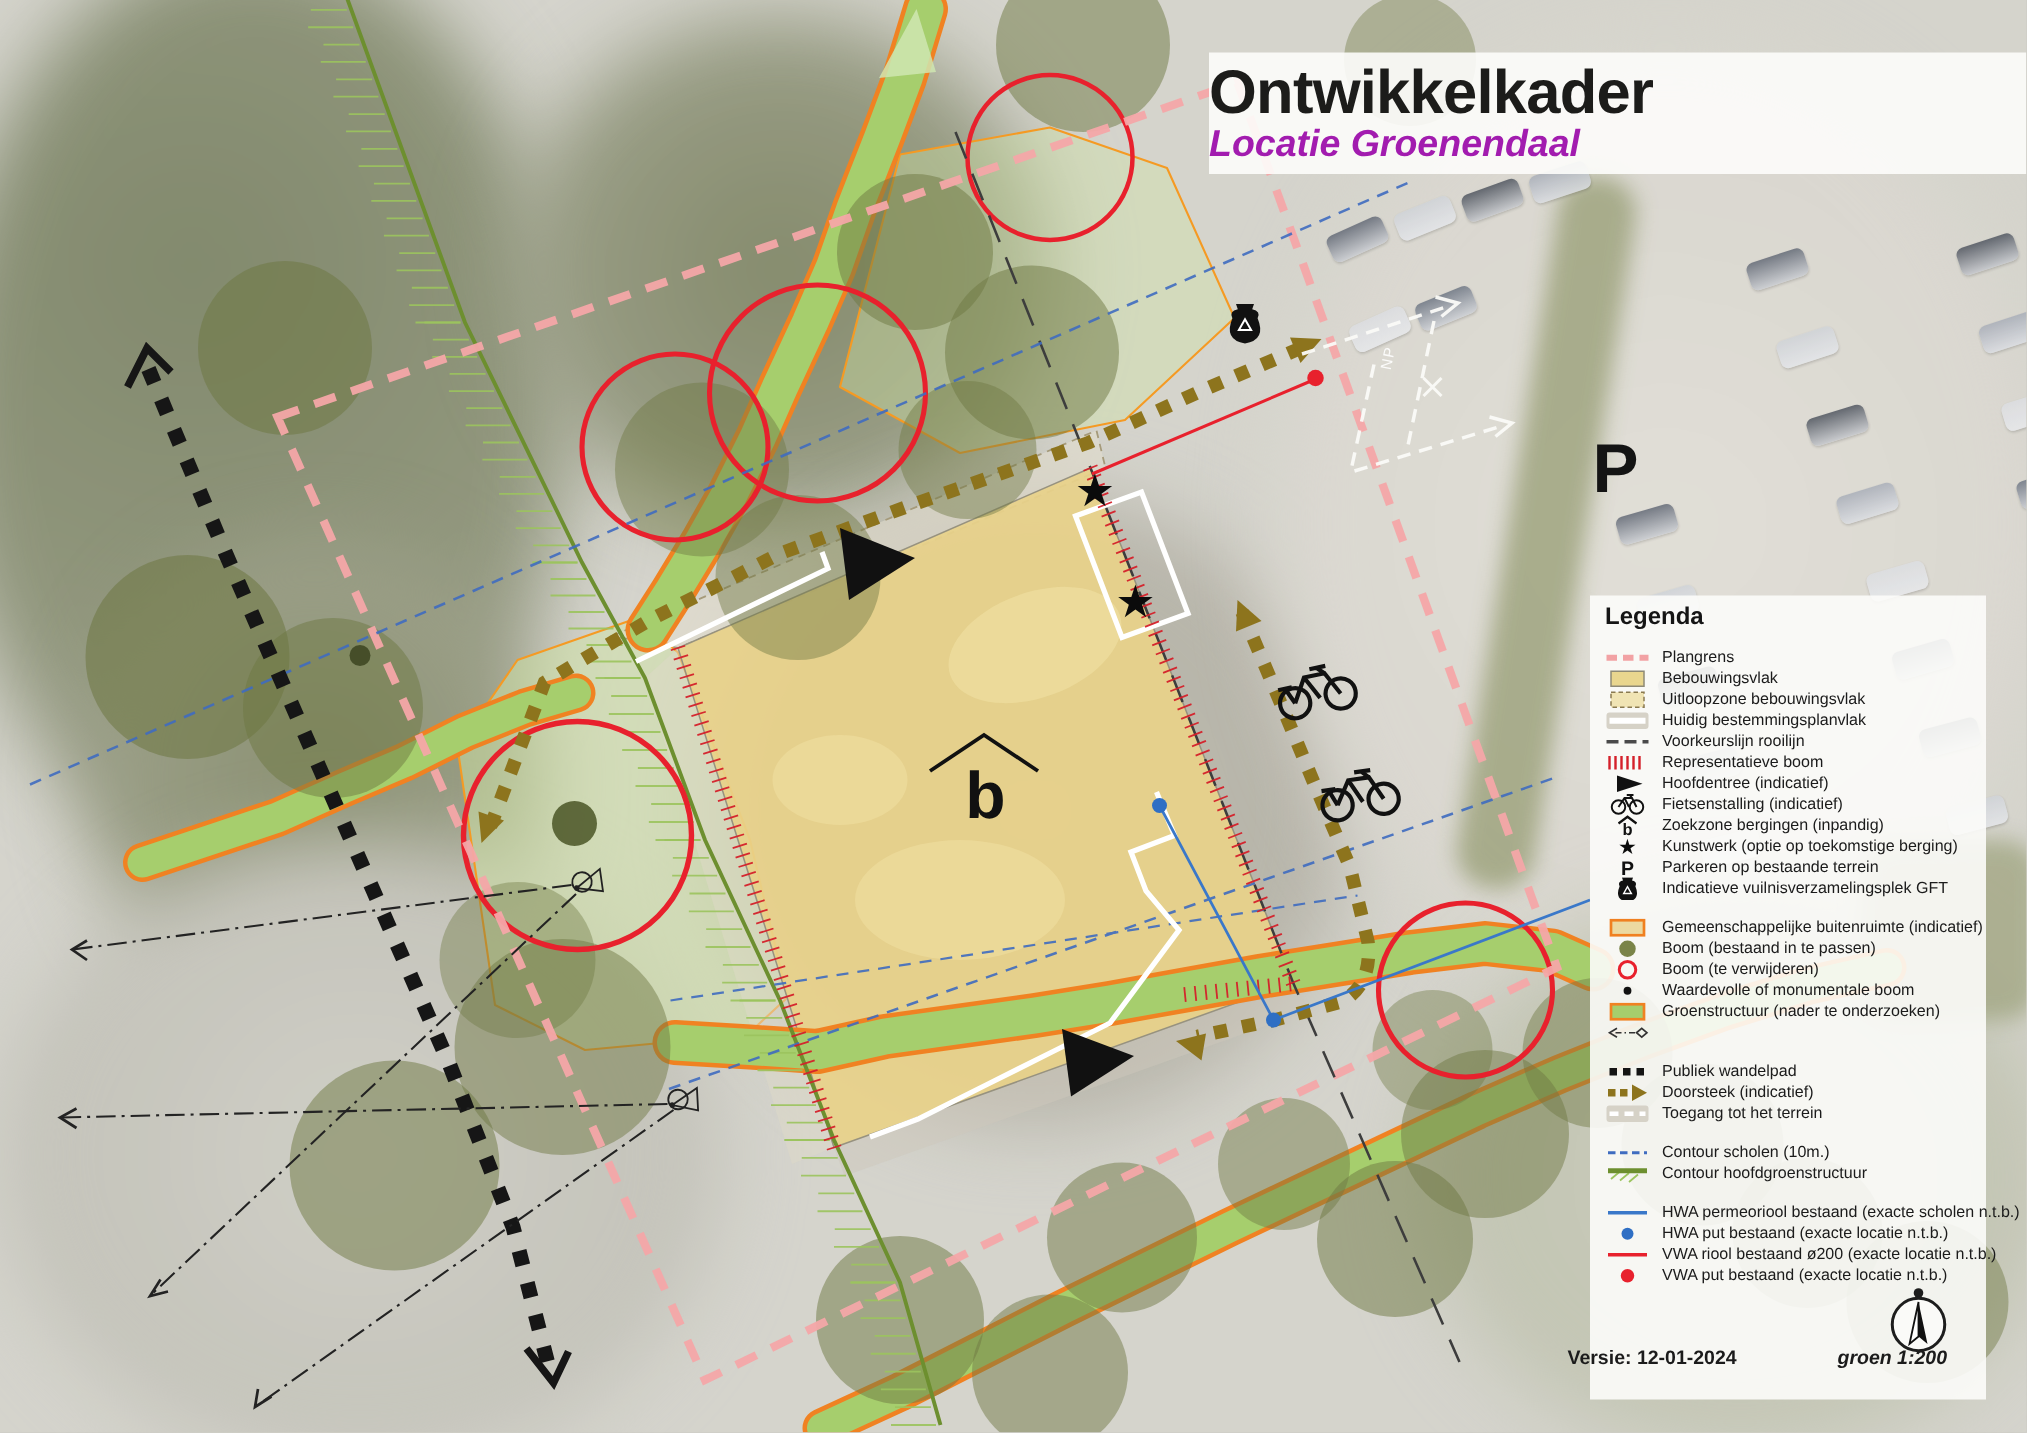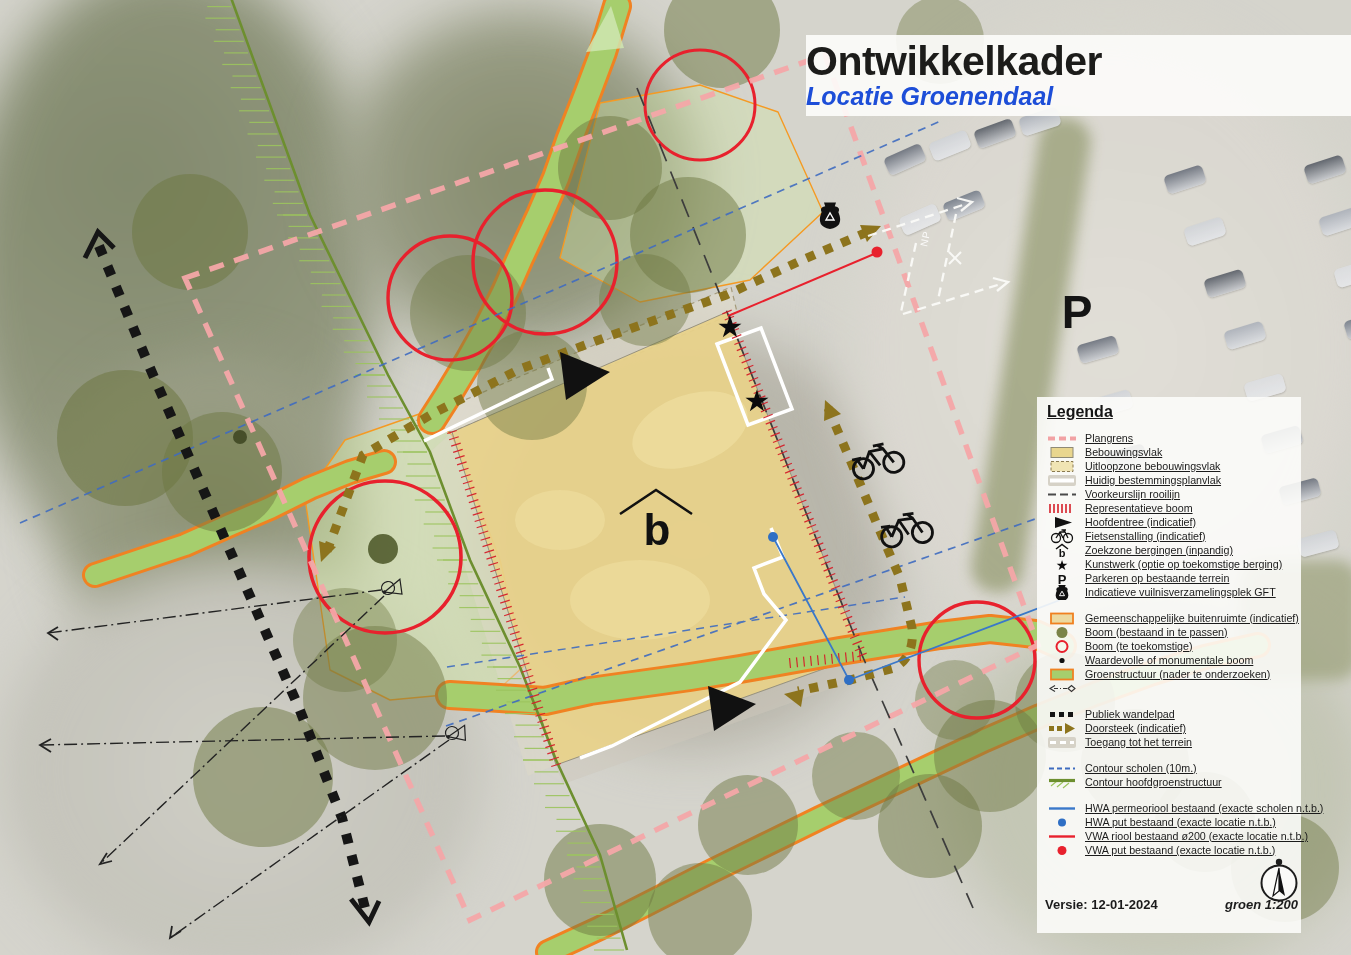--- a/index.html
+++ b/index.html
@@ -7,24 +7,24 @@
   .blob{position:absolute;filter:blur(26px);border-radius:50%;}
   .hedge{position:absolute;filter:blur(7px);border-radius:24px;}
   .car{position:absolute;width:40px;height:19px;border-radius:5px;opacity:.85;box-shadow:0 1px 2px rgba(0,0,0,.25);}
   #wash{position:absolute;inset:0;background:rgba(246,246,242,.17);}
   #plan{position:absolute;left:0;top:0;}
   
   #title-band{position:absolute;left:806px;top:35px;width:545px;height:81px;
     background:rgba(253,253,251,.9);display:flex;flex-direction:column;
     justify-content:center;padding-right:38px;box-sizing:border-box;}
   #title-band h1{margin:0;font-size:41px;font-weight:800;letter-spacing:-.5px;color:#1c1c1a;line-height:1.02;}
-  #title-band h2{margin:0;font-size:25px;font-style:italic;font-weight:700;color:#1d4ed8;line-height:1.1;}
+  #title-band h2{margin:0;font-size:25px;font-style:italic;font-weight:700;color:#a21caf;line-height:1.1;}
   
-  #legend-panel{position:absolute;left:1037px;top:397px;width:264px;height:536px;
-    background:rgba(252,252,249,.9);box-sizing:border-box;padding:6px 8px;color:#1b1b1b;text-decoration:underline;}
+  #legend-panel{position:absolute;left:1060px;top:397px;width:264px;height:536px;
+    background:rgba(252,252,249,.9);box-sizing:border-box;padding:6px 8px;color:#1b1b1b;}
   #legend-heading{font-size:16px;font-weight:800;margin:0 0 10px 2px;color:#151515;}
   .lgroup{margin-bottom:12px;}
   .lrow{display:flex;align-items:center;min-height:14px;}
   .sw{width:34px;min-width:34px;height:14px;display:flex;align-items:center;justify-content:center;}
   .ltext{font-size:10.7px;line-height:13px;margin-left:6px;max-width:262px;white-space:nowrap;}
   .ltext.wrap2{white-space:normal;}
   #footer-version{position:absolute;left:1045px;top:897px;font-size:13px;font-weight:600;color:#1b1b1b;}
   #footer-scale{position:absolute;left:1208px;top:897px;width:90px;text-align:right;font-size:13px;font-style:italic;font-weight:600;color:#1b1b1b;}
   #compass{position:absolute;left:1256px;top:856px;}
 </style>
@@ -582,21 +582,21 @@
               </svg>
             </span>
             <span class="ltext">Boom (bestaand in te passen)</span>
           </div>
           <div class="lrow">
             <span class="sw">
               <svg width="30" height="15" viewBox="0 0 30 15" xmlns="http://www.w3.org/2000/svg">
                 <circle cx="15" cy="7.5" r="5.5" fill="none" stroke="#e8212d" stroke-width="2"></circle>
               </svg>
             </span>
-            <span class="ltext">Boom (te toekomstige)</span>
+            <span class="ltext">Boom (te verwijderen)</span>
           </div>
           <div class="lrow">
             <span class="sw">
               <svg width="30" height="15" viewBox="0 0 30 15" xmlns="http://www.w3.org/2000/svg">
                 <circle cx="15" cy="7.5" r="2.6" fill="#111"></circle>
               </svg>
             </span>
             <span class="ltext">Waardevolle of monumentale boom</span>
           </div>
           <div class="lrow">

